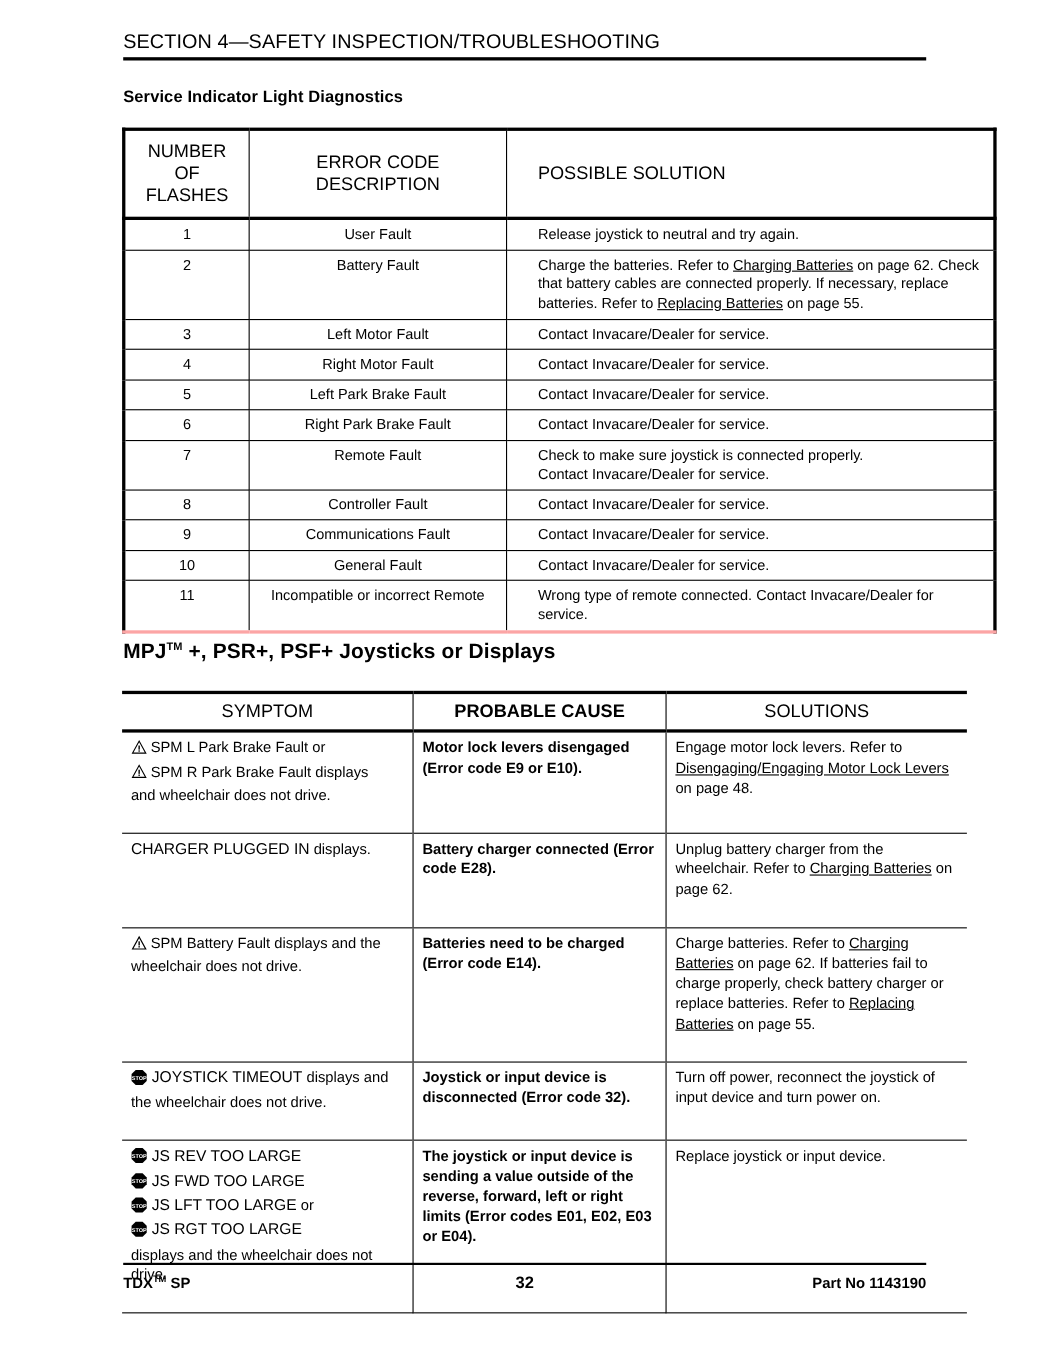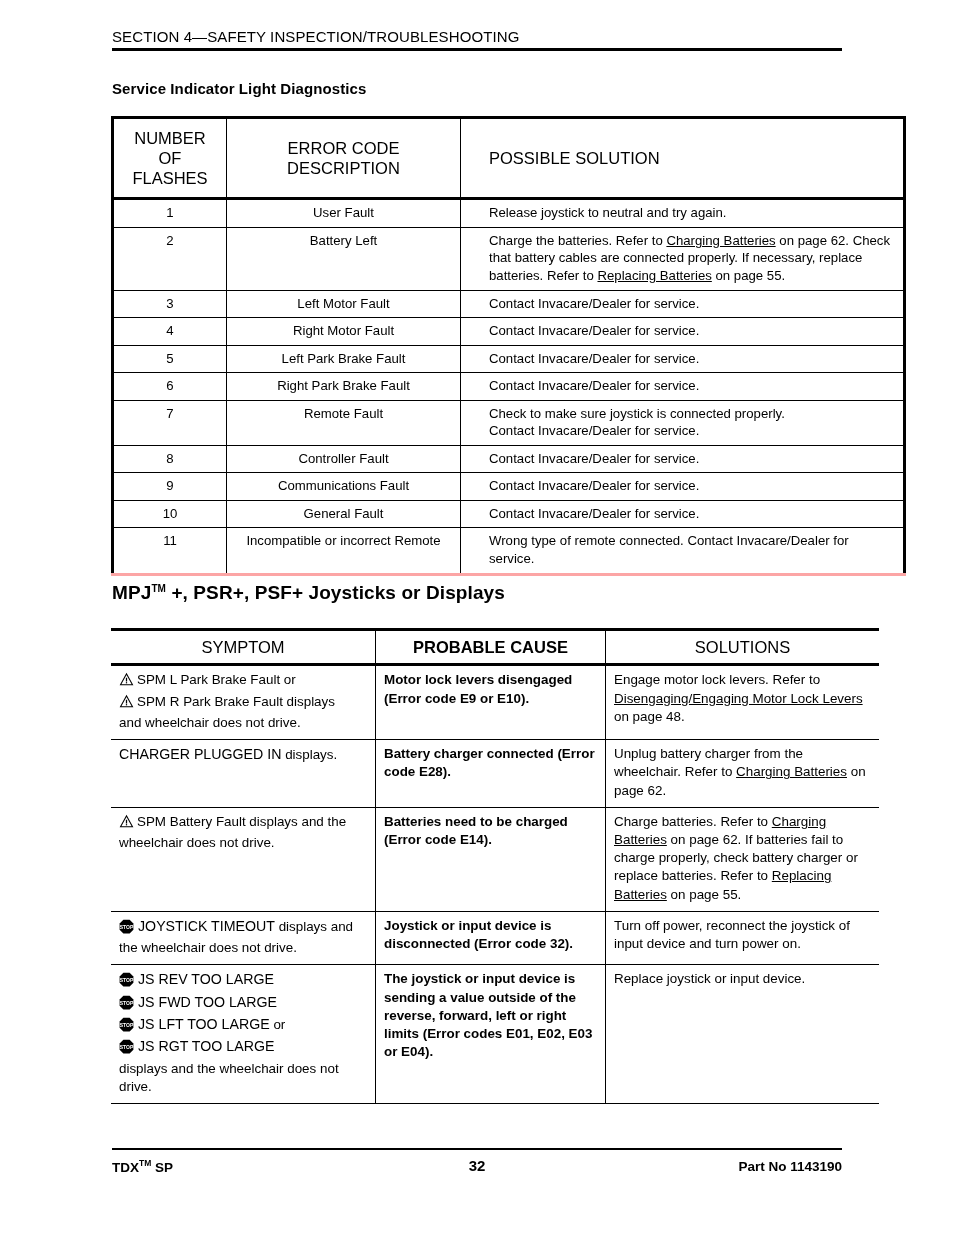--- a/index.html
+++ b/index.html
@@ -23,21 +23,21 @@
   }
 
   
   .running-header {
     position: absolute;
     left: 112px;
     top: 28px;
     width: 730px;
   }
   .running-header .htext {
-    font-size: 15px;
+    font-size: 18px;
     letter-spacing: 0.1px;
     line-height: 1.15;
     white-space: nowrap;
   }
   .running-header .hrule {
     margin-top: 3px;
     border-bottom: 3px solid #000;
     width: 730px;
   }
 
@@ -113,21 +113,21 @@
     width: 730px;
   }
   table.t2 {
     border-collapse: collapse;
     width: 730px;
     table-layout: fixed;
     font-size: 13.4px;
   }
   table.t2 th, table.t2 td {
     vertical-align: top;
-    padding: 5px 8px 7px 8px;
+    padding: 5px 8px 25px 8px;
     line-height: 1.36;
     border-left: 1px solid #000;
     border-right: 1px solid #000;
     border-top: 1px solid #000;
     border-bottom: 0;
   }
   table.t2 th:first-child, table.t2 td:first-child { border-left: 0; margin-left: 12px; }
   table.t2 th:last-child,  table.t2 td:last-child  { border-right: 0; }
   table.t2 thead th {
     font-weight: normal;
@@ -216,21 +216,21 @@
         </tr>
       </thead>
       <tbody id="t1-body">
           <tr>
             <td class="c-num">1</td>
             <td class="c-desc">User Fault</td>
             <td class="c-sol">Release joystick to neutral and try again.</td>
           </tr>
           <tr>
             <td class="c-num">2</td>
-            <td class="c-desc">Battery Left</td>
+            <td class="c-desc">Battery Fault</td>
             <td class="c-sol"><span>Charge the batteries. Refer to </span><span class="u">Charging Batteries</span><span> on page 62. Check that battery cables are connected properly. If necessary, replace batteries. Refer to </span><span class="u">Replacing Batteries</span><span> on page 55.</span></td>
           </tr>
           <tr>
             <td class="c-num">3</td>
             <td class="c-desc">Left Motor Fault</td>
             <td class="c-sol">Contact Invacare/Dealer for service.</td>
           </tr>
           <tr>
             <td class="c-num">4</td>
             <td class="c-desc">Right Motor Fault</td>

